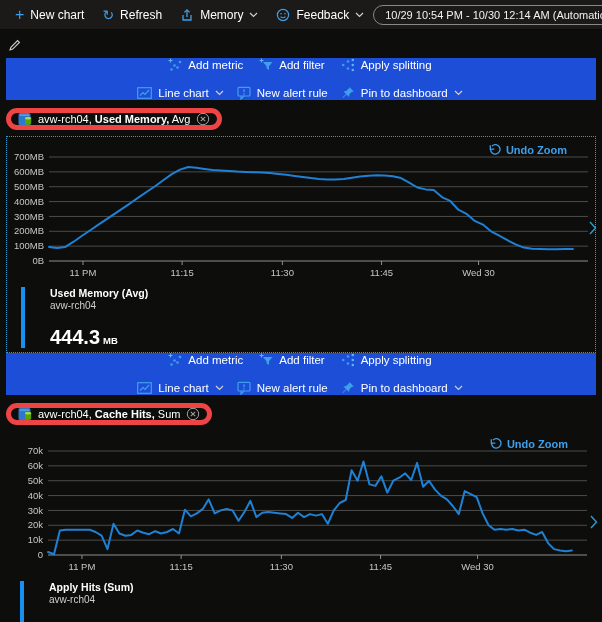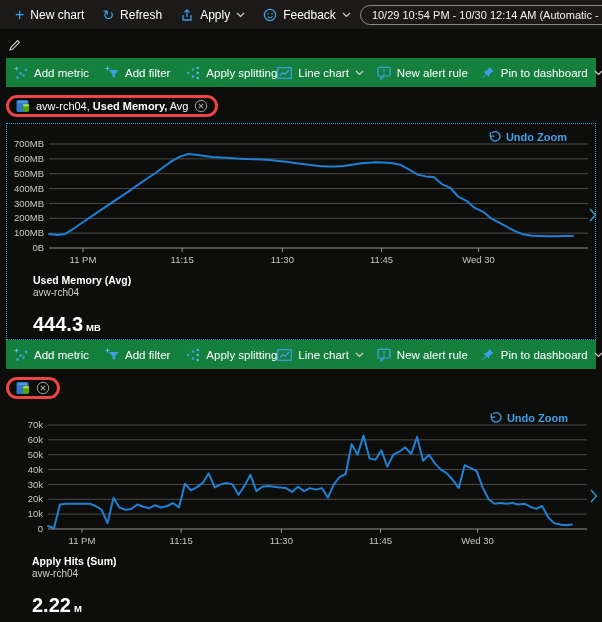--- a/index.html
+++ b/index.html
@@ -29,49 +29,50 @@
     padding:3px 11px; font-size:11px; color:#f3f2f1; white-space:nowrap;
   }
 
   
   .section-title {
     display:flex; align-items:center; gap:7px;
     margin:9px 8px 6px 8px; font-size:12.5px; font-weight:bold;
   }
   .section-title.second { margin-top:13px; }
   .cmdbar {
-    height:29px; background:#15803d; margin:0 6px;
+    height:42px; background:#1d4ed8; margin:0 6px;
     display:flex; align-items:center; justify-content:space-between;
     padding:0 10px 0 8px;
+    flex-direction:column;
   }
   .cmd-left { display:flex; align-items:center; gap:16px; }
   .cmd-right { display:flex; align-items:center; gap:13px; }
   .cmd {
     display:flex; align-items:center; gap:6px;
     font-size:11.5px; color:#ffffff; cursor:pointer; white-space:nowrap;
   }
 
   .pill-row { margin:8px 6px 6px 6px; height:22px; }
   .pill {
     display:inline-flex; align-items:center; gap:6px; height:22px;
-    border:3px solid #ef4444; border-radius:11px; padding:0 7px 0 7px;
+    border:5px solid #ef4444; border-radius:11px; padding:0 7px 0 7px;
     font-size:11px; cursor:pointer;
   }
   .pill b { font-weight:bold; }
 
   .chart-box { position:relative; margin:0 6px; padding:2px 0 4px 0; }
   .chart-box.zoomed { border:1px dotted #2a9fd0; }
   .undo-zoom {
     position:absolute; top:7px; right:28px; z-index:2;
     display:flex; align-items:center; gap:5px;
     color:#3f9fe8; font-size:11px; font-weight:bold; cursor:pointer;
   }
   .edge-chev { position:absolute; right:-2px; top:84px; z-index:2; cursor:pointer; }
 
-  .legend { display:flex; gap:8px; margin:0 0 0 14px;align-items:center; }
+  .legend { display:flex; gap:25px; margin:0 0 0 14px; }
   .legend-bar { width:4px; background:#1890f0; }
   .legend-name { font-size:10.5px; font-weight:bold; line-height:13px; }
   .legend-res  { font-size:10px; color:#d2d0ce; line-height:12px; }
   .legend-valrow { display:flex; align-items:baseline; margin-top:15px; }
   .legend-val { font-size:20px; font-weight:bold; line-height:21px; }
   .legend-unit { font-size:9.5px; font-weight:bold; margin-left:3px; }
 </style>
 </head>
 <body>
 
@@ -84,21 +85,21 @@
     <div class="tb-btn">
       <span class="refresh-glyph">↻</span>
       <span>Refresh</span>
     </div>
     <div class="tb-btn">
       <svg class="ic" width="14" height="14" viewBox="0 0 14 14">
         <path d="M3 7v5h8V7" fill="none" stroke="#3f9fe8" stroke-width="1.3"></path>
         <path d="M7 9V2.2" fill="none" stroke="#3f9fe8" stroke-width="1.3"></path>
         <path d="M4.4 4.4L7 1.8l2.6 2.6" fill="none" stroke="#3f9fe8" stroke-width="1.3"></path>
       </svg>
-      <span>Apply</span>
+      <span>Memory</span>
       <svg class="ic" width="9" height="6" viewBox="0 0 9 6">
         <path d="M1 1l3.5 3.5L8 1" fill="none" stroke="#d2d0ce" stroke-width="1.2"></path>
       </svg>
     </div>
     <div class="tb-btn">
       <svg class="ic" width="14" height="14" viewBox="0 0 14 14">
         <circle cx="7" cy="7" r="5.6" fill="none" stroke="#3f9fe8" stroke-width="1.2"></circle>
         <circle cx="5" cy="5.8" r="0.8" fill="#3f9fe8"></circle>
         <circle cx="9" cy="5.8" r="0.8" fill="#3f9fe8"></circle>
         <path d="M4.6 8.6a3.1 3.1 0 0 0 4.8 0" fill="none" stroke="#3f9fe8" stroke-width="1.1"></path>
@@ -320,20 +321,21 @@
   </div>
 
   <div class="pill-row">
     <div class="pill">
       <svg class="ic" width="14" height="14" viewBox="0 0 14 14">
         <rect x="0.5" y="1" width="12" height="12" rx="1.5" fill="#2e77c9"></rect>
         <rect x="1.8" y="2.3" width="9.4" height="1.6" fill="#5a9fe0"></rect>
         <path d="M7 6.2c0-.8 1.4-1.4 3.1-1.4s3.1.6 3.1 1.4v5.2c0 .8-1.4 1.4-3.1 1.4S7 12.2 7 11.4V6.2z" fill="#57a300"></path>
         <ellipse cx="10.1" cy="6.2" rx="3.1" ry="1.3" fill="#a4d65e"></ellipse>
       </svg>
+      <span><span>avw-rch04,</span> <b>Cache Hits,</b> <span>Sum</span></span>
       <svg class="ic" width="14" height="14" viewBox="0 0 14 14">
         <circle cx="7" cy="7" r="5.7" fill="none" stroke="#a19f9d" stroke-width="1"></circle>
         <path d="M4.8 4.8l4.4 4.4M9.2 4.8L4.8 9.2" stroke="#a19f9d" stroke-width="1.1"></path>
       </svg>
     </div>
   </div>
 
   <div class="chart-box">
     <div class="undo-zoom">
       <svg class="ic" width="13" height="12" viewBox="0 0 13 12">

